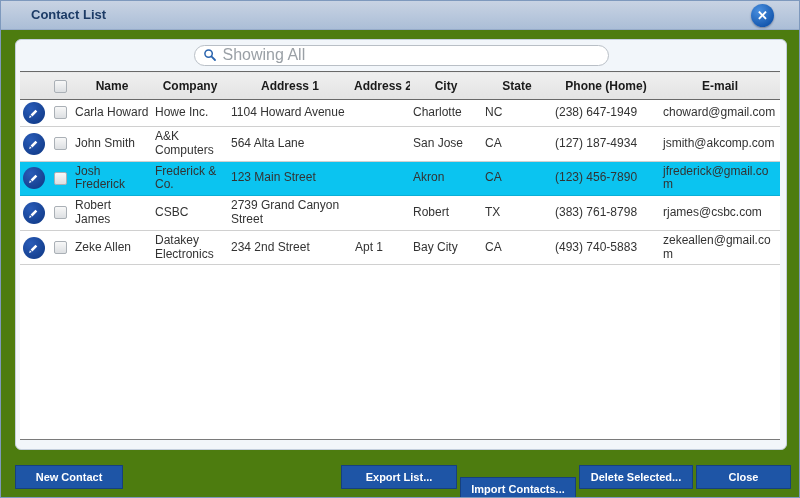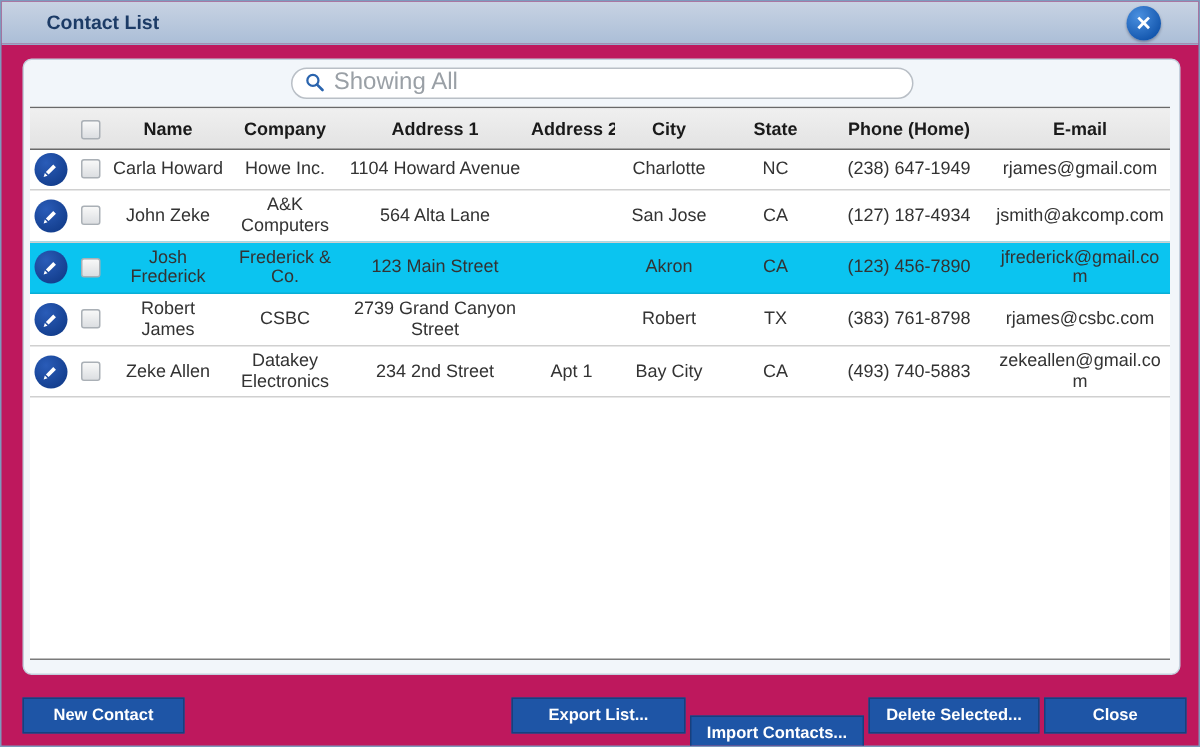--- a/index.html
+++ b/index.html
@@ -1,18 +1,18 @@
 <!DOCTYPE html>
 <html><head>
 <meta charset="utf-8">
 <style>
   html,body{margin:0;padding:0;background:#dfe5ec;font-family:"Liberation Sans",sans-serif;}
   .window{
     position:relative;width:800px;height:498px;box-sizing:border-box;
-    background:#be185d;border:1px solid #7e99bd;overflow:hidden;
+    background:#4d7c0f;border:1px solid #7e99bd;overflow:hidden;
   }
   
   .titlebar{
     position:absolute;top:0;left:0;right:0;height:28px;
     background:linear-gradient(#c8d3e3,#abbed7);
     border-bottom:1px solid #96abc9;
   }
   .titlebar .title{
     position:absolute;left:30px;top:6px;font-size:13px;font-weight:bold;color:#1c3b66;
   }
@@ -47,21 +47,21 @@
   }
   table{border-collapse:collapse;table-layout:fixed;width:100%;font-size:12px;color:#333;}
   thead th{
     height:23px;background:linear-gradient(#efefef,#e3e3e3);
     border-top:1px solid #696969;border-bottom:1px solid #696969;
     font-size:12px;font-weight:bold;color:#1a1a1a;text-align:center;padding:0 2px;
     overflow:hidden;white-space:nowrap;
   }
   tbody td{
     border-bottom:1px solid #d0d0d0;padding:3px;vertical-align:middle;
-    line-height:1.15;word-wrap:break-word;text-align:center;
+    line-height:1.15;word-wrap:break-word;
   }
   tbody tr{background:#fff;cursor:default;}
   tbody tr.selected{background:#0bc4f0;}
   tbody tr.selected td{border-bottom-color:#0aaed6;}
   td.c-edit,th.c-edit{text-align:center;padding:2px 0;}
   td.c-check,th.c-check{text-align:center;padding:2px 0;}
   .edit-circle{
     display:inline-block;width:22px;height:22px;border-radius:50%;
     background:radial-gradient(circle at 35% 30%,#2a5cb8,#143f8f 75%);
     cursor:pointer;vertical-align:middle;
@@ -150,36 +150,36 @@
       <td class="c-check">
         <input type="checkbox" style="">
       </td>
       <td>Carla Howard</td>
       <td>Howe Inc.</td>
       <td>1104 Howard Avenue</td>
       <td></td>
       <td>Charlotte</td>
       <td>NC</td>
       <td>(238) 647-1949</td>
-      <td>rjames@gmail.com</td>
-    </tr>
-            <tr>
-      <td class="c-edit">
-        <span class="edit-circle">
-          <span>
-            <svg width="16" height="16" viewBox="0 0 16 16">
-              <path d="M3.1 13 L3.9 10.3 L5.7 12.1 L3.1 13 Z M4.6 9.6 L9.5 4.7 L11.3 6.5 L6.4 11.4 Z" fill="#ffffff"></path>
-            </svg>
-          </span>
-        </span>
-      </td>
-      <td class="c-check">
-        <input type="checkbox" style="">
-      </td>
-      <td>John Zeke</td>
+      <td>choward@gmail.com</td>
+    </tr>
+            <tr>
+      <td class="c-edit">
+        <span class="edit-circle">
+          <span>
+            <svg width="16" height="16" viewBox="0 0 16 16">
+              <path d="M3.1 13 L3.9 10.3 L5.7 12.1 L3.1 13 Z M4.6 9.6 L9.5 4.7 L11.3 6.5 L6.4 11.4 Z" fill="#ffffff"></path>
+            </svg>
+          </span>
+        </span>
+      </td>
+      <td class="c-check">
+        <input type="checkbox" style="">
+      </td>
+      <td>John Smith</td>
       <td>A&amp;K Computers</td>
       <td>564 Alta Lane</td>
       <td></td>
       <td>San Jose</td>
       <td>CA</td>
       <td>(127) 187-4934</td>
       <td>jsmith@akcomp.com</td>
     </tr>
             <tr class="selected">
       <td class="c-edit">

